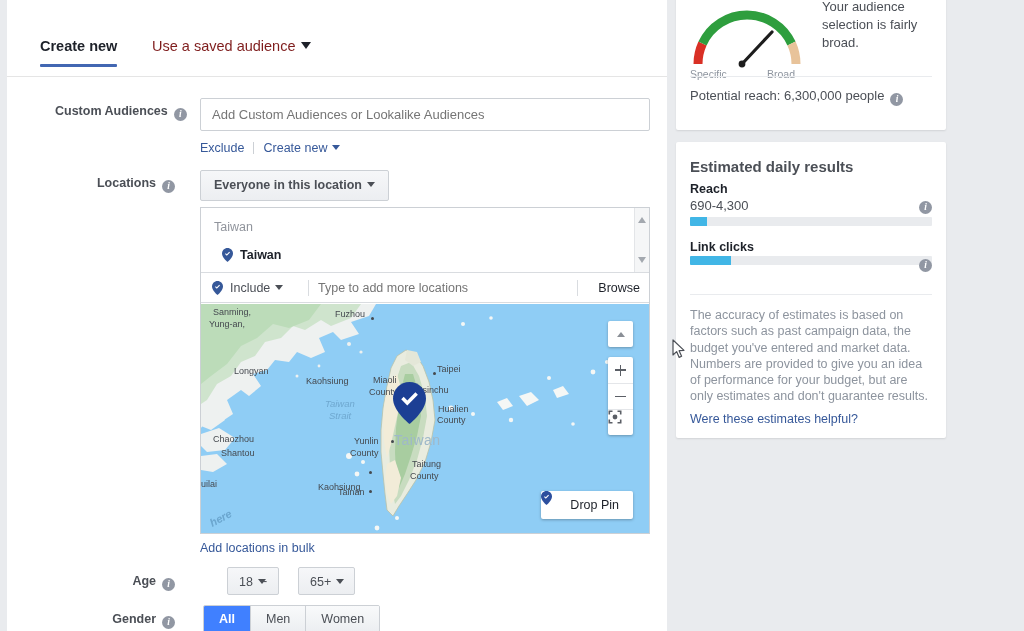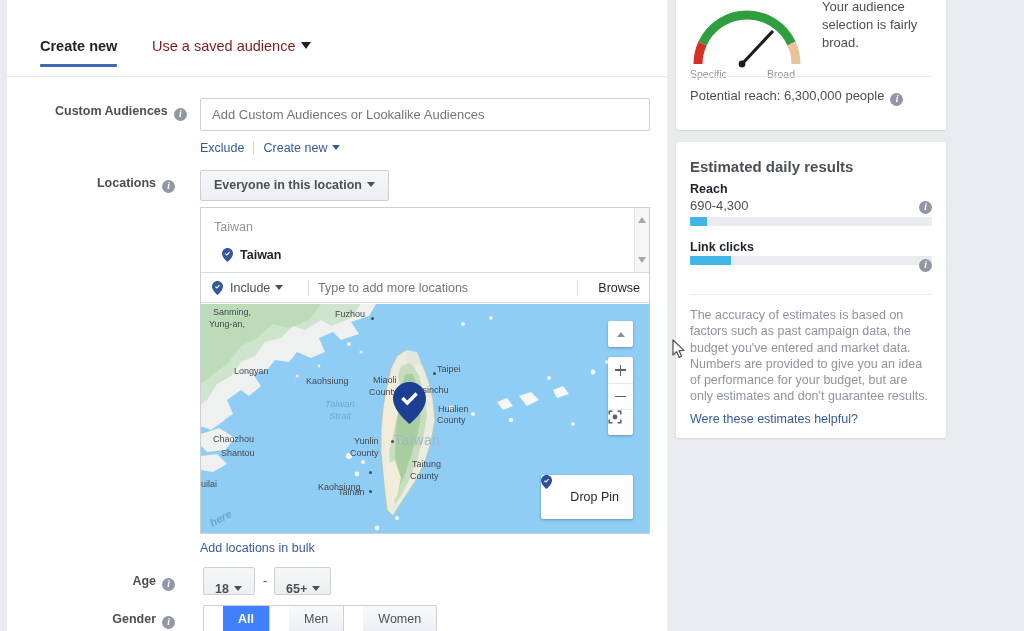--- a/index.html
+++ b/index.html
@@ -209,21 +209,21 @@
   .plus-h { width: 11px; height: 1.6px; }
   .plus-v { width: 1.6px; height: 11px; }
   .minus-h { width: 11px; height: 1.6px; }
   .compass-up {
     width: 0; height: 0;
     border-left: 4px solid transparent;
     border-right: 4px solid transparent;
     border-bottom: 5px solid #8a8f96;
   }
   .drop-pin-btn {
-    position: absolute; right: 16px; bottom: 14px; height: 44px;
+    position: absolute; right: 16px; bottom: 14px; height: 28px;
     background: #fff; border-radius: 2px;
     box-shadow: 0 1px 3px rgba(0,0,0,.28);
     display: flex; align-items: center; padding: 0 14px 0 11px;
     font-size: 12.5px; color: #1d2129; cursor: pointer; white-space: nowrap;
   }
   .here-logo {
     position: absolute; left: 8px; bottom: 9px;
     font-size: 11px; color: #6ba6cf; font-style: italic;
     transform: rotate(-28deg); font-weight: bold;
   }
@@ -233,42 +233,42 @@
     position: absolute; left: 193px; top: 541px;
     font-size: 12.5px; color: #365899; text-decoration: none; cursor: pointer;
   }
 
   
   .age-label { left: 48px; top: 574px; width: 120px; }
   .age-select {
     position: absolute; top: 567px; height: 28px;
     border: 1px solid #ccd0d5; border-radius: 2px;
     background: linear-gradient(#f6f7f9, #eceef1);
-    font-size: 12.5px; font-weight: bold; color: #4b4f56;
-    line-height: 26px; padding: 8px 11px; cursor: pointer; white-space: nowrap;
+    font-size: 12.5px; font-weight: normal; color: #4b4f56;
+    line-height: 26px; padding: 1px 11px; cursor: pointer; white-space: nowrap; margin-left: 24px;
   }
   .age-min { left: 196px; width: 52px; }
   .age-dash {
     position: absolute; left: 256px; top: 574px;
     font-size: 12.5px; color: #4b4f56;
   }
   .age-max { left: 267px; width: 57px; }
 
   
   .gender-label { left: 48px; top: 612px; width: 120px; }
   .gender-group {
     position: absolute; left: 196px; top: 605px; height: 28px;
     display: flex; border: 1px solid #ccd0d5; border-radius: 2px;
     overflow: hidden;
   }
   .gender-opt {
     height: 26px; line-height: 26px; padding: 0 15px;
     font-size: 12.5px; color: #4b4f56;
     background: linear-gradient(#f9fafb, #eceef1);
-    border-right: 1px solid #ccd0d5; cursor: pointer; white-space: nowrap; margin-left: 19px;
+    border-right: 1px solid #ccd0d5; cursor: pointer; white-space: nowrap;
   }
   .gender-opt:last-child { border-right: none; }
   .gender-opt.active {
     background: #4080ff; color: #fff; font-weight: bold;
   }
 
   
   .sidebar { position: absolute; left: 676px; top: 0; width: 348px; height: 631px; }
   .card {
     position: absolute; left: 0; width: 270px;

